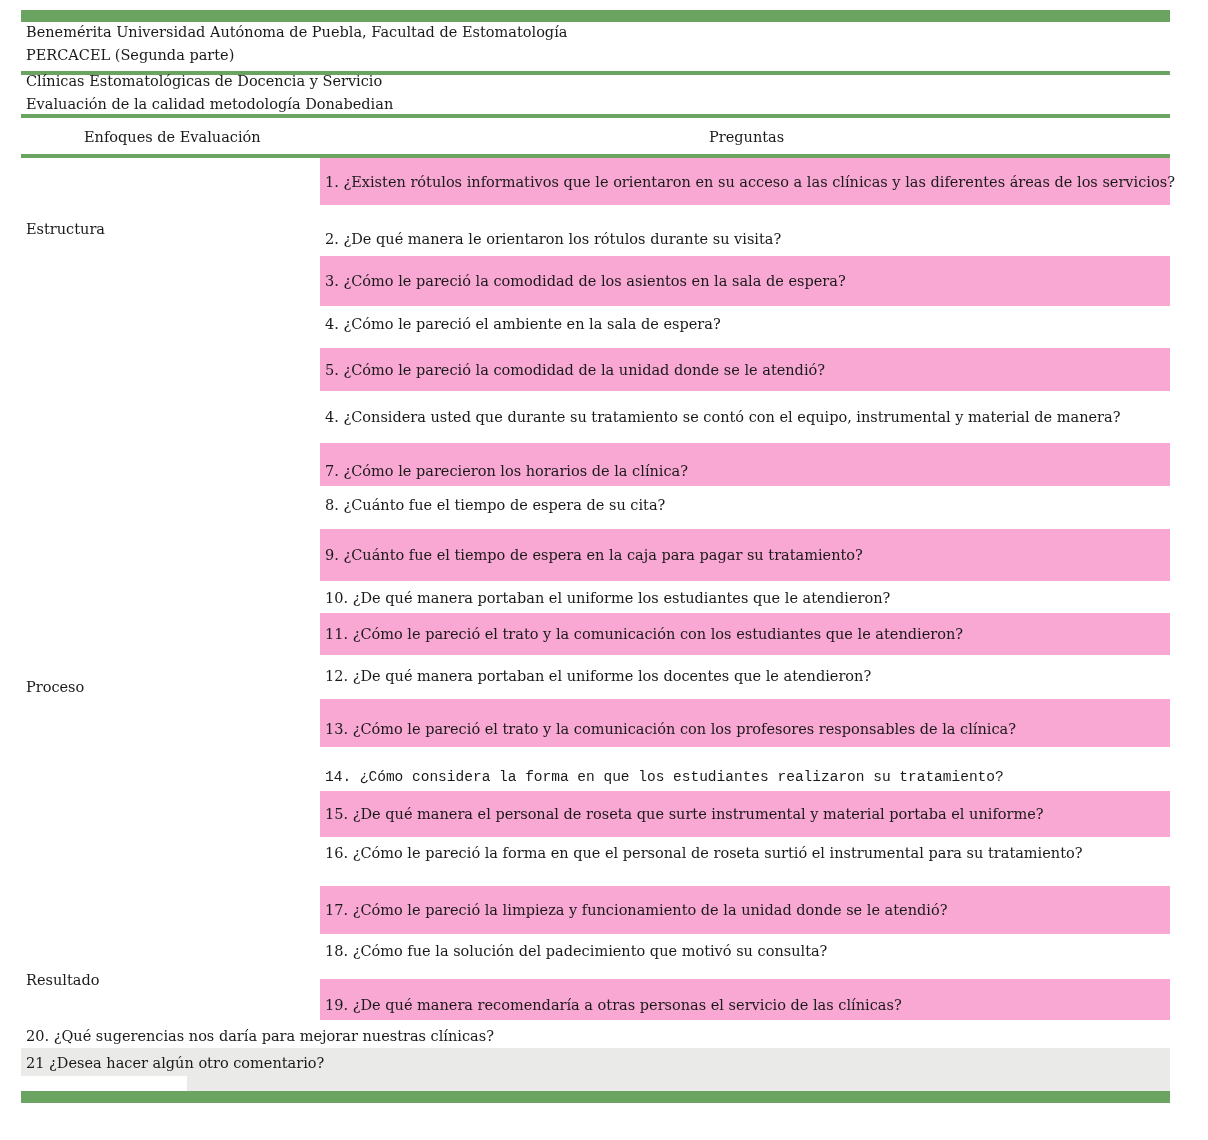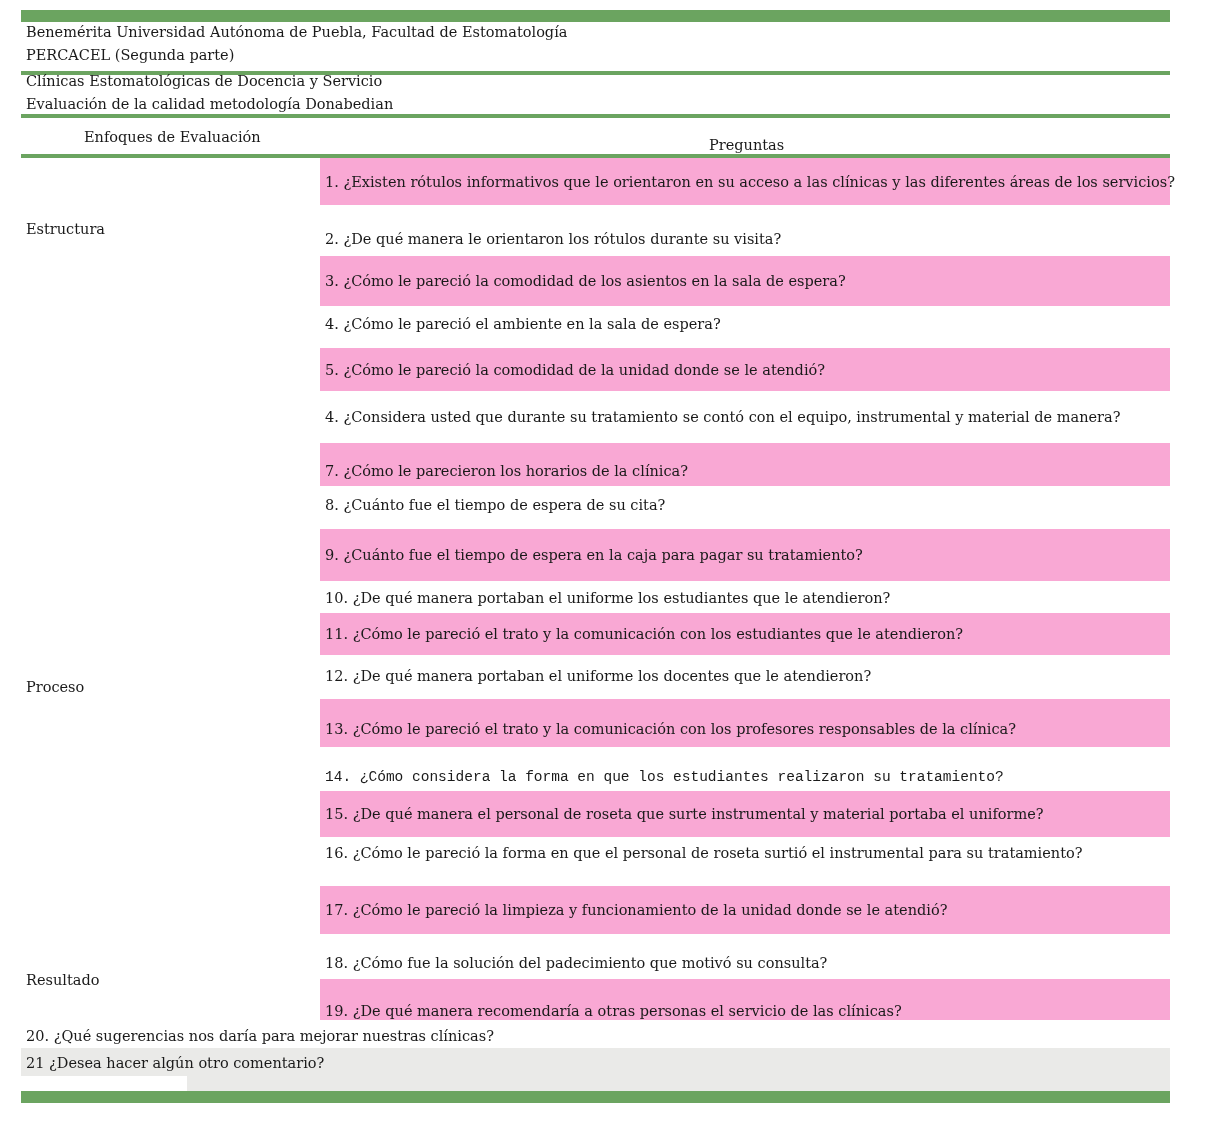--- a/index.html
+++ b/index.html
@@ -18,21 +18,21 @@
 <body>
 
 <div class="bar" style="top:10px;height:12px;"></div>
 <div class="txt" style="left:26px;top:23px;">Benemérita Universidad Autónoma de Puebla, Facultad de Estomatología</div>
 <div class="txt" style="left:26px;top:46px;">PERCACEL (Segunda parte)</div>
 <div class="line" style="top:71px;"></div>
 <div class="txt" style="left:26px;top:72px;">Clínicas Estomatológicas de Docencia y Servicio</div>
 <div class="txt" style="left:26px;top:95px;">Evaluación de la calidad metodología Donabedian</div>
 <div class="line" style="top:114px;"></div>
 <div class="txt" style="left:84px;top:128px;">Enfoques de Evaluación</div>
-<div class="txt" style="left:709px;top:136px;">Preguntas</div>
+<div class="txt" style="left:709px;top:128px;">Preguntas</div>
 <div class="line" style="top:154px;"></div>
 
 <div class="cat" style="top:221px;">Estructura</div>
 <div class="cat" style="top:679px;">Proceso</div>
 <div class="cat" style="top:972px;">Resultado</div>
 
 <div class="row gray" style="top:158px;height:47px;">
     <span>1. ¿Existen rótulos informativos que le orientaron en su acceso a las clínicas y las diferentes áreas de los servicios?</span>
   </div>
 <div class="row" style="top:205px;height:68px;">
@@ -77,23 +77,23 @@
 <div class="row gray" style="top:791px;height:46px;">
     <span>15. ¿De qué manera el personal de roseta que surte instrumental y material portaba el uniforme?</span>
   </div>
 <div class="row" style="top:819px;height:67px;">
     <span>16. ¿Cómo le pareció la forma en que el personal de roseta surtió el instrumental para su tratamiento?</span>
   </div>
 <div class="row gray" style="top:886px;height:48px;">
     <span>17. ¿Cómo le pareció la limpieza y funcionamiento de la unidad donde se le atendió?</span>
   </div>
 <div class="row" style="top:934px;height:45px;align-items:flex-end;">
-    <span style="padding-bottom:8px;margin-top:20px;">18. ¿Cómo fue la solución del padecimiento que motivó su consulta?</span>
+    <span style="padding-bottom:20px;margin-top:20px;">18. ¿Cómo fue la solución del padecimiento que motivó su consulta?</span>
   </div>
 <div class="row gray" style="top:979px;height:41px;align-items:flex-end;">
-    <span style="padding-bottom:1px;text-align:center;">19. ¿De qué manera recomendaría a otras personas el servicio de las clínicas?</span>
+    <span style="padding-bottom:7px;text-align:center;">19. ¿De qué manera recomendaría a otras personas el servicio de las clínicas?</span>
   </div>
 
 <div class="txt" style="left:26px;top:1027px;">20. ¿Qué sugerencias nos daría para mejorar nuestras clínicas?</div>
 <div class="abs" style="left:21px;top:1048px;width:1149px;height:28px;background:#eaeae8;"></div>
 <div class="abs" style="left:187px;top:1076px;width:983px;height:15px;background:#eaeae8;"></div>
 <div class="txt" style="left:26px;top:1054px;">21 ¿Desea hacer algún otro comentario?</div>
 <div class="bar" style="top:1091px;height:12px;"></div>
 
 </body></html>

